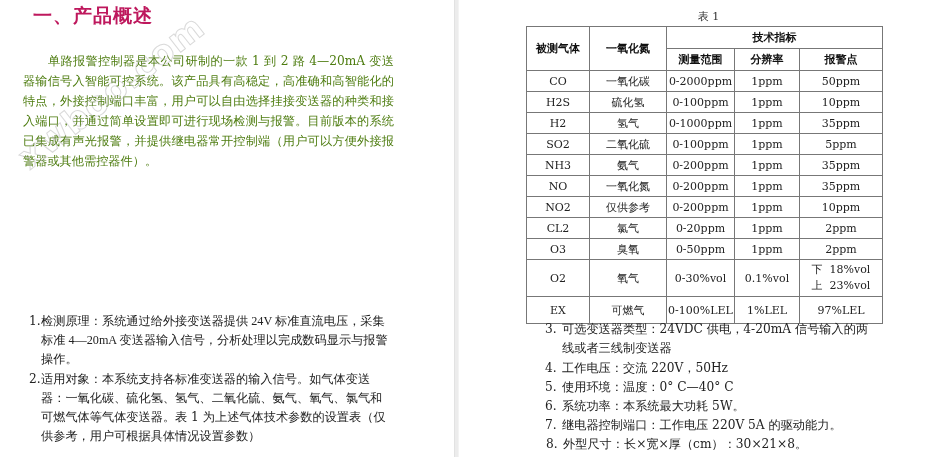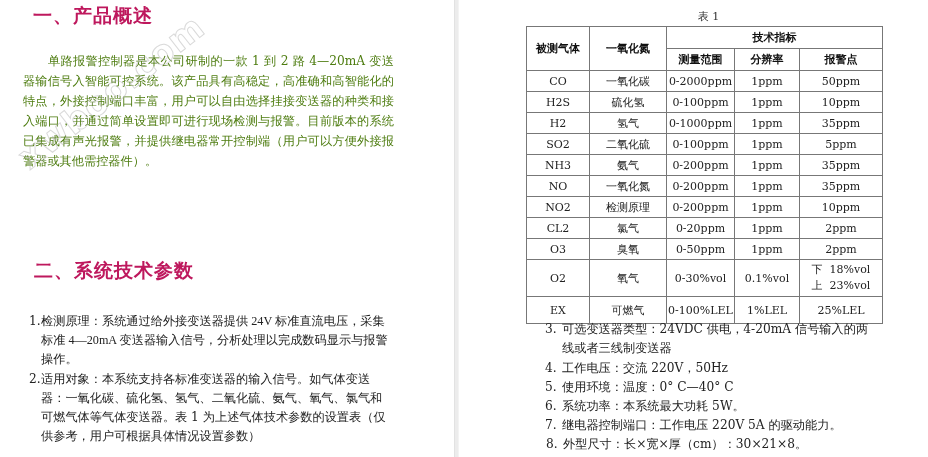--- a/index.html
+++ b/index.html
@@ -61,21 +61,20 @@
   }
 </style>
 </head>
 <body>
 
 <div class="page page-left">
   <div class="h1" style="left:33px; top:3px;">一、产品概述</div>
 
   <p class="para indent" style="left:23px; top:51px; width:371px;">单路报警控制器是本公司研制的一款 1 到 2 路 4—20mA 变送器输信号入智能可控系统。该产品具有高稳定，高准确和高智能化的特点，外接控制端口丰富，用户可以自由选择挂接变送器的种类和接入端口，并通过简单设置即可进行现场检测与报警。目前版本的系统已集成有声光报警，并提供继电器常开控制端（用户可以方便外接报警器或其他需控器件）。</p>
 
-  <div class="h1" style="left:34px; top:258px;">二、系统技术参数</div>
 
   <ul class="list" style="left:29px; top:312px; width:365px;">
     <li style="padding-left:0;">
       <span class="num">1.</span>
       <span class="txt" style="padding-left:12px;font-family:Liberation Serif, serif;">检测原理：系统通过给外接变送器提供 24V 标准直流电压，采集标准 4—20mA 变送器输入信号，分析处理以完成数码显示与报警操作。</span>
     </li>
     <li style="margin-top:1px;">
       <span class="num">2.</span>
       <span class="txt" style="padding-left:12px;">适用对象：本系统支持各标准变送器的输入信号。如气体变送器：一氧化碳、硫化氢、氢气、二氧化硫、氨气、氧气、氯气和可燃气体等气体变送器。表 1 为上述气体技术参数的设置表（仅供参考，用户可根据具体情况设置参数）</span>
     </li>
@@ -145,21 +144,21 @@
     </tr>
     <tr>
       <td>NO</td>
       <td>一氧化氮</td>
       <td>0-200ppm</td>
       <td>1ppm</td>
       <td>35ppm</td>
     </tr>
     <tr>
       <td>NO2</td>
-      <td>检测原理</td>
+      <td>仅供参考</td>
       <td>0-200ppm</td>
       <td>1ppm</td>
       <td>10ppm</td>
     </tr>
     <tr>
       <td>CL2</td>
       <td>氯气</td>
       <td>0-20ppm</td>
       <td>1ppm</td>
       <td>2ppm</td>
@@ -179,21 +178,21 @@
       <td class="two-line">
         <div style="white-space:pre;">下  18%vol</div>
         <div style="white-space:pre;">上  23%vol</div>
       </td>
     </tr>
     <tr style="height:26px;margin-top:16px;">
       <td style="height:26px;">EX</td>
       <td>可燃气</td>
       <td>0-100%LEL</td>
       <td>1%LEL</td>
-      <td>25%LEL</td>
+      <td>97%LEL</td>
     </tr>
   </tbody>
     </table>
 
   <ul class="list" style="left:86px; top:320px; width:330px;">
     <li>
       <span class="num">3.</span>
       <span class="txt" style="padding-left:17px;">可选变送器类型：24VDC 供电，4-20mA  信号输入的两线或者三线制变送器</span>
     </li>
     <li style="margin-top:1px;">

